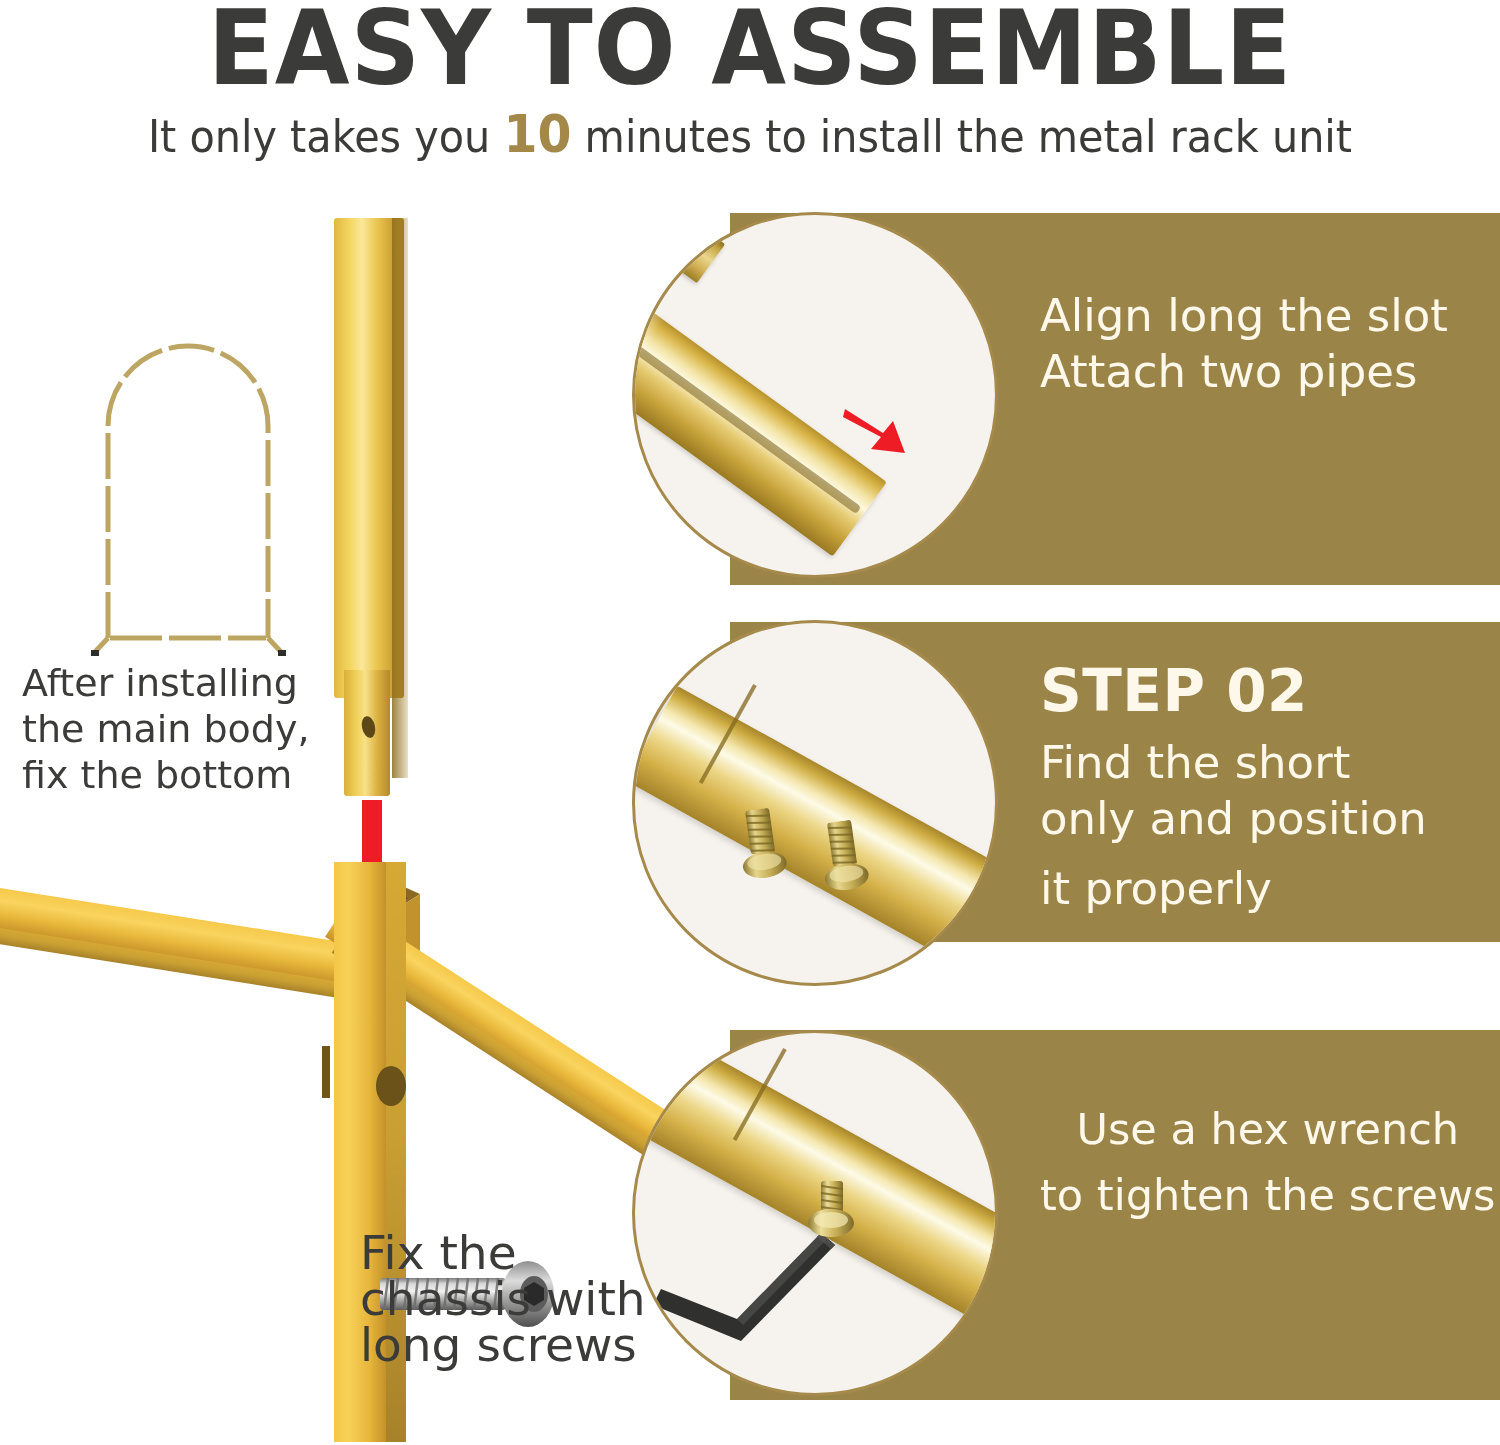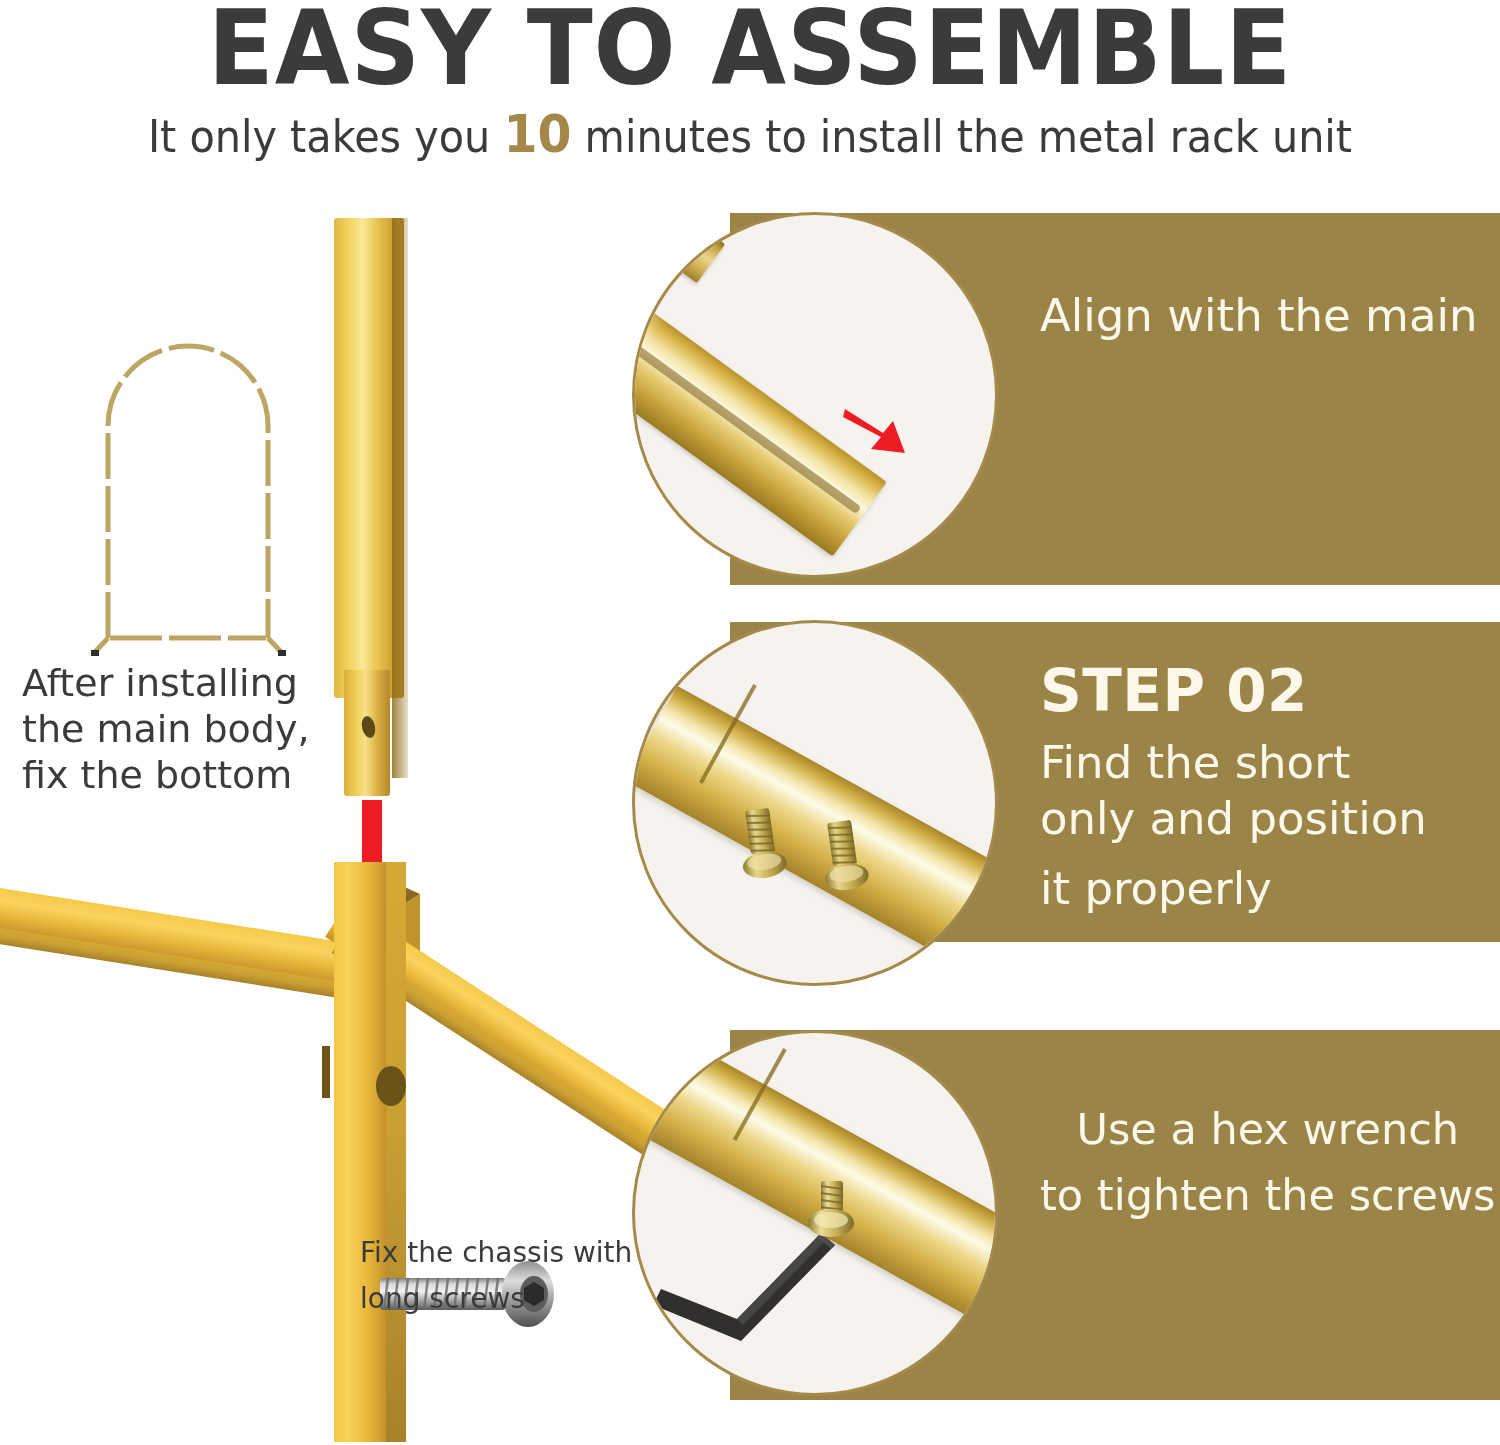--- a/index.html
+++ b/index.html
@@ -222,21 +222,21 @@
     width: 300px;
     font-size: 38px;
     line-height: 46px;
     color: #3b3b39;
     font-family: "DejaVu Sans", sans-serif;
   }
   #caption-chassis {
     position: absolute;
     left: 360px; top: 1030px;
     width: 300px;
-    font-size: 28px;
+    font-size: 47px;
     line-height: 46px;
     color: #3b3b39;
     font-family: "DejaVu Sans", sans-serif;
   }
 
   
   #vpipe {
     position: absolute;
     left: 334px; top: 18px;
     width: 70px; height: 480px;
@@ -377,21 +377,22 @@
       <ellipse cx="150" cy="34" rx="26" ry="33" fill="url(#headG)"></ellipse>
       <ellipse cx="156" cy="34" rx="14" ry="18" fill="#5c5c5c"></ellipse>
       <polygon points="156,22 166,28 166,40 156,46 146,40 146,28" fill="#2a2a2a"></polygon>
     </svg>
 
     <div id="caption-chassis">Fix the chassis with long screws</div>
   </div>
 
   <div class="step-band" id="band-1">
     <div class="step-text">
-      <div class="step-desc">Align with the main</div>
+      <div class="step-desc">Align long the slot</div>
+      <div class="step-desc" style="margin-top:2px">Attach two pipes</div>
     </div>
   </div>
 
   <div class="photo-circle" id="circle-1">
     <div class="pipe" id="c1-pipe"></div>
     <div id="c1-stub"></div>
     <svg id="c1-arrow" viewBox="0 0 86 56">
       <polygon points="2,4 40,28 50,16 62,48 28,44 38,32 0,12" fill="#ee1c25"></polygon>
     </svg>
   </div>

